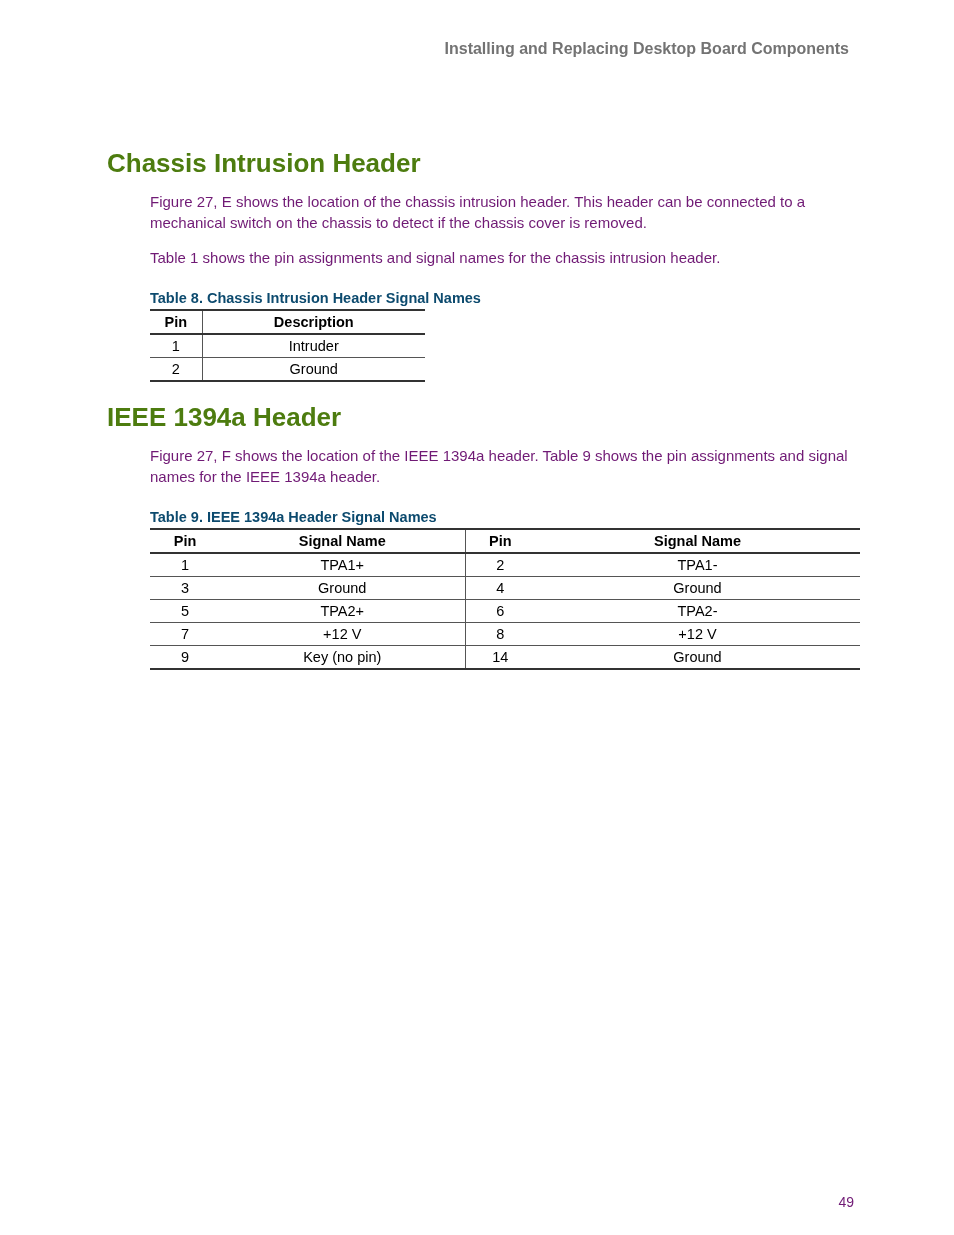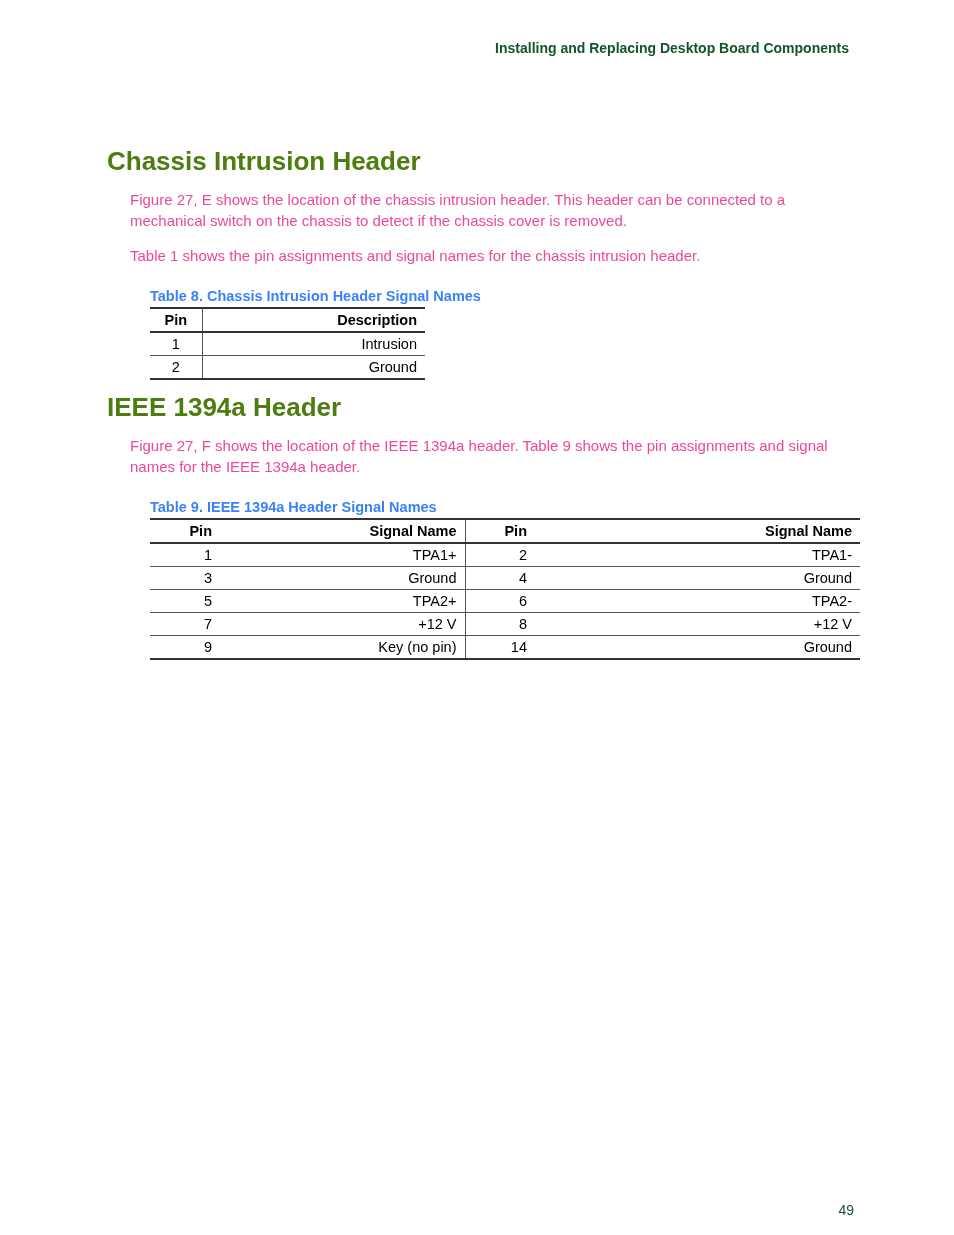--- a/index.html
+++ b/index.html
@@ -10,61 +10,61 @@
     body {
       font-family: Verdana, Geneva, sans-serif;
       background: #ffffff;
       width: 954px;
       height: 1235px;
       position: relative;
       padding: 40px 95px 40px 110px;
     }
     .page-header {
       text-align: right;
-      font-size: 14px;
+      font-size: 16px;
       font-weight: bold;
-      color: #14532d;
+      color: #737373;
       margin-bottom: 90px;
       padding-right: 10px;
     }
     .section-heading {
       font-size: 26px;
       font-weight: bold;
       color: #4d7c0f;
       margin-bottom: 12px;
       margin-left: -3px;
     }
     .body-text {
       font-size: 15px;
-      color: #ec4899;
+      color: #701a75;
       line-height: 1.4;
       margin-bottom: 14px;
-      margin-left: 20px;
+      margin-left: 40px;
     }
     .table-caption {
       font-size: 14.5px;
       font-weight: bold;
-      color: #3b82f6;
+      color: #0c4a6e;
       margin-top: 22px;
       margin-bottom: 3px;
       margin-left: 40px;
     }
     table {
       border-collapse: collapse;
       margin-left: 40px;
-      margin-bottom: 12px;
+      margin-bottom: 20px;
     }
     .table8 {
       width: 275px;
     }
     .table9 {
       width: 710px;
     }
     th, td {
-      text-align: right;
+      text-align: center;
       font-size: 14.5px;
       padding: 3px 8px 3px 8px;
       border-bottom: 1px solid #555;
       vertical-align: top;
     }
     th {
       font-weight: bold;
       border-top: 2px solid #333;
       border-bottom: 2px solid #333;
     }
@@ -87,24 +87,24 @@
     }
     .table9 th:nth-child(3), .table9 td:nth-child(3) {
       width: 70px;
       border-left: 1px solid #555;
     }
     .table9 th:nth-child(3) {
       border-left: 1px solid #555;
     }
     .page-number {
       position: absolute;
-      bottom: 17px;
+      bottom: 25px;
       right: 100px;
       font-size: 14px;
-      color: #14532d;
+      color: #701a75;
     }
   </style>
 </head>
 <body>
 
 <div class="page-header">Installing and Replacing Desktop Board Components</div>
 
 <h2 class="section-heading">Chassis Intrusion Header</h2>
 <p class="body-text">Figure 27, E shows the location of the chassis intrusion header.  This header can be connected to a mechanical switch on the chassis to detect if the chassis cover is removed.</p>
 <p class="body-text">Table 1 shows the pin assignments and signal names for the chassis intrusion header.</p>
@@ -112,21 +112,21 @@
 <table class="table8">
   <thead>
     <tr>
       <th>Pin</th>
       <th>Description</th>
     </tr>
   </thead>
   <tbody>
     <tr>
       <td>1</td>
-      <td>Intrusion</td>
+      <td>Intruder</td>
     </tr>
     <tr>
       <td>2</td>
       <td>Ground</td>
     </tr>
   </tbody>
 </table>
 
 <h2 class="section-heading">IEEE 1394a Header</h2>
 <p class="body-text">Figure 27, F shows the location of the IEEE 1394a header.  Table 9 shows the pin assignments and signal names for the IEEE 1394a header.</p>

